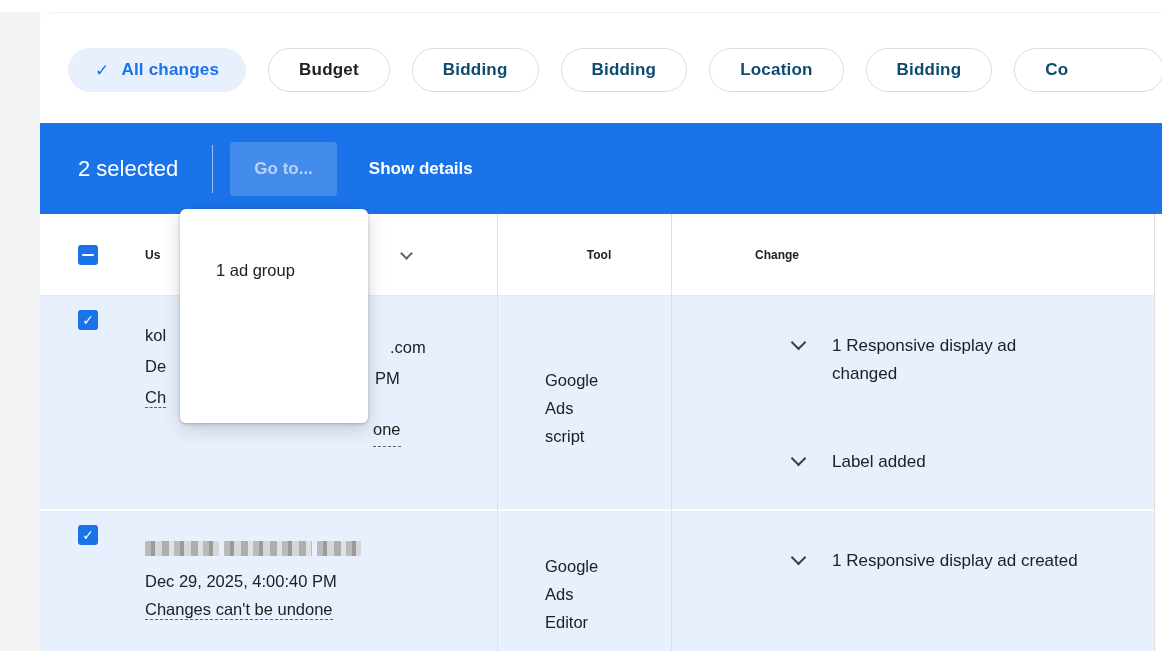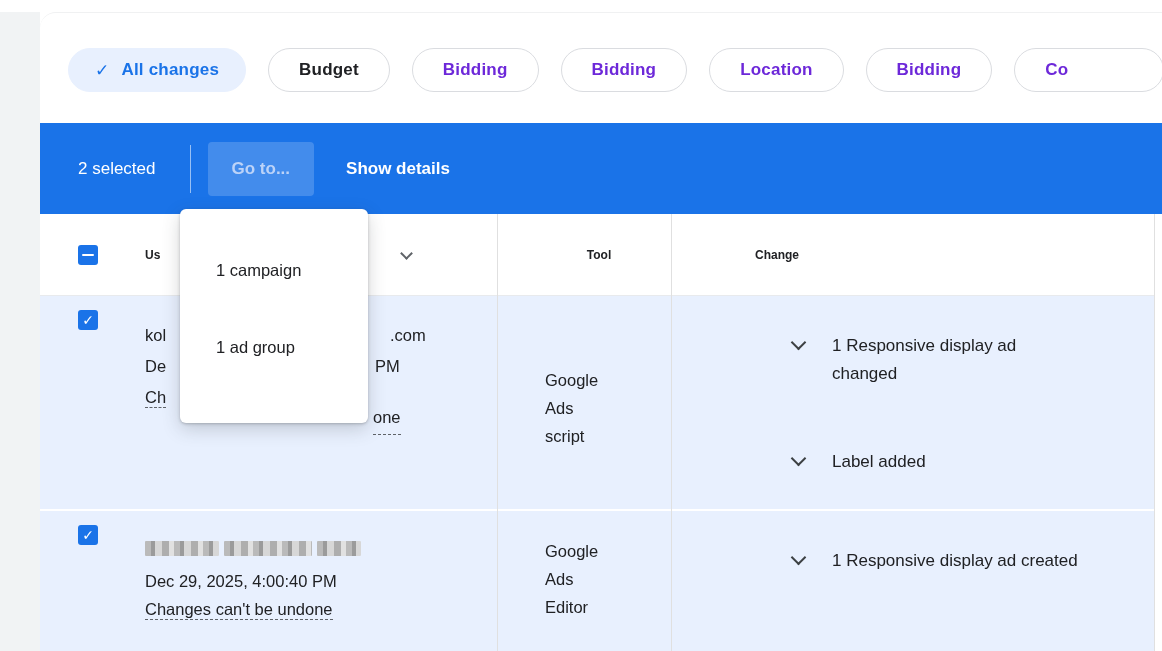--- a/index.html
+++ b/index.html
@@ -31,41 +31,41 @@
     padding-left: 28px;
     white-space: nowrap;
   }
   .chip {
     height: 44px; border-radius: 22px;
     border: 1px solid #dadce0; background: #fff;
     display: inline-flex; align-items: center;
     padding: 0 30px;
     font-family: inherit;
     font-size: 17px; font-weight: 700; letter-spacing: .2px;
-    color: #6d28d9; cursor: pointer;
+    color: #0c4a6e; cursor: pointer;
   }
   .chip-selected {
     background: #e8f0fe; border-color: #e8f0fe; color: #1a73e8;
     padding: 0 26px;
   }
   .chip-dark { color: #202124; }
   .chip-cut { min-width: 150px; }
   .chip-check {
     font-size: 17px; font-weight: 700; color: #1a73e8; margin-right: 12px;
   }
 
   
   .selection-bar {
     position: absolute; left: 0; top: 110px; right: 0; height: 91px;
     background: #1a73e8;
     display: flex; align-items: center;
     padding-left: 38px;
     color: #fff;
   }
-  .sel-count { font-size: 17px; font-weight: 400; text-align: center; }
+  .sel-count { font-size: 22px; font-weight: 400; text-align: center; }
   .sel-divider {
     width: 1px; height: 48px; background: rgba(255,255,255,.55);
     margin-left: 34px;
   }
   .goto-btn {
     margin-left: 17px;
     border: none; cursor: pointer;
     background: rgba(255,255,255,.18);
     color: #bcd3f8;
     font-family: inherit; font-size: 17px; font-weight: 700;
@@ -122,41 +122,41 @@
   }
   .row-a .c-check, .row-b .c-check { padding-top: 14px; }
   .checkbox .dash {
     display: block; width: 12px; height: 2.5px; border-radius: 1px;
     background: #fff; margin: 9px auto 0 auto;
   }
 
   
   .row-a .c-user { padding-top: 24px; }
   .frag-line { position: relative; height: 31px; line-height: 31px; font-size: 16.5px; }
-  .frag-right { position: absolute; top: 0; }
+  .frag-right { position: absolute; top: 12px; }
   .fr-1 { left: 245px; } .fr-2 { left: 230px; } .fr-3 { left: 228px; margin-top: 20px; }
   .dashed-ul { border-bottom: 1.5px dashed #5f6368; padding-bottom: 1px; cursor: pointer; }
 
   .row-b .c-user { padding-top: 30px; }
   .redacted { display: flex; gap: 5px; height: 15px; margin-bottom: 11px; }
   .px-block {
     height: 15px; border-radius: 1px;
     background:
       repeating-linear-gradient(90deg, #bdbdbd 0 6px, #9c9c9c 6px 10px, #dcdcdc 10px 17px, #b0b0b0 17px 24px, #e6e6e6 24px 29px);
     filter: blur(.4px) contrast(.95);
   }
   .pb-1 { width: 74px; } .pb-2 { width: 88px; } .pb-3 { width: 44px; }
   .user-date { font-size: 16.5px; line-height: 28px; }
   .user-note { font-size: 16.5px; line-height: 28px; }
   .user-note span { border-bottom: 1.5px dashed #5f6368; padding-bottom: 1px; cursor: pointer; }
 
   
   .tool-text { width: 72px; font-size: 16.5px; line-height: 28px; color: #202124; }
   .row-a .c-tool { padding-top: 70px; }
-  .row-b .c-tool { padding-top: 26px; }
+  .row-b .c-tool { padding-top: 41px; }
 
   
   .row-a .c-change { padding-top: 36px; }
   .row-b .c-change { padding-top: 36px; }
   .change-item { display: flex; align-items: flex-start; cursor: pointer; }
   .change-item + .change-item { margin-top: 60px; }
   .chev-box { width: 22px; margin-right: 23px; padding-top: 5px; flex: none; }
   .chev {
     display: block; width: 11px; height: 11px; margin: 0 auto;
     border-right: 2.5px solid #3c4043; border-bottom: 2.5px solid #3c4043;
@@ -301,18 +301,17 @@
             <span class="chev-box">
                 <span class="chev"></span>
               </span>
             <span class="change-text">1 Responsive display ad created</span>
           </div>
         </div>
       </div>
     </div>
 
     <div class="goto-menu">
-      <div class="menu-item">1 campaign</div>
       <div class="menu-item">1 ad group</div>
     </div>
 
   </div>
 </div>
 
 </body></html>

